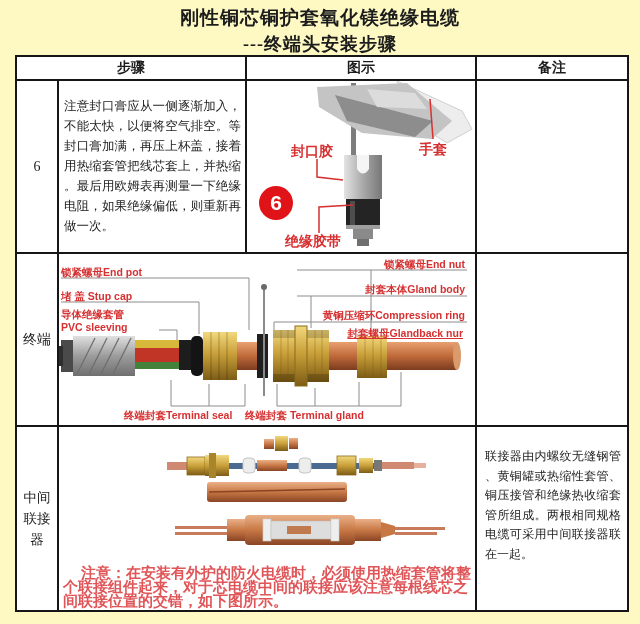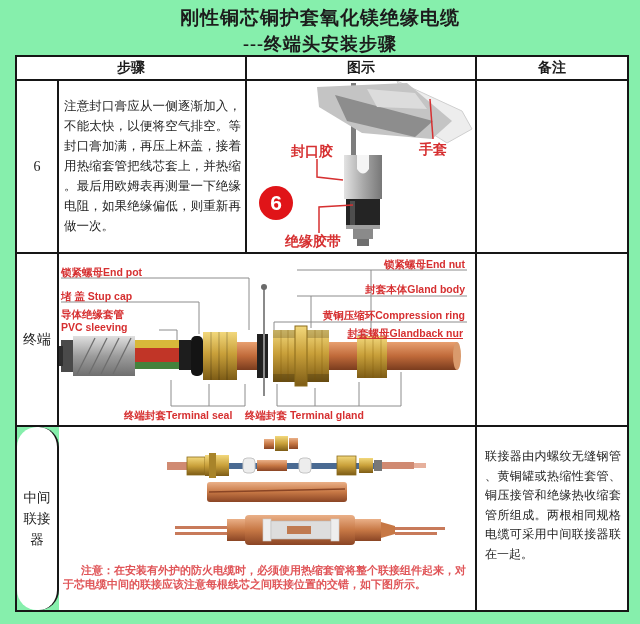--- a/index.html
+++ b/index.html
@@ -1,16 +1,16 @@
 <!DOCTYPE html>
 <html><head>
 <meta charset="utf-8">
 <style>
   html,body{margin:0;padding:0;background:#ffffff;}
-  .page{position:relative;width:640px;height:624px;background:#86efac;overflow:hidden;
+  .page{position:relative;width:640px;height:624px;background:#fef9c3;overflow:hidden;
         font-family:"Liberation Serif","DejaVu Serif",serif;color:#1c1c1c;}
   .title{position:absolute;top:5px;left:0;width:100%;text-align:center;font-weight:bold;}
   .title .t1{font-size:19px;letter-spacing:1px;}
   .title .t2{font-size:18px;letter-spacing:1px;margin-top:1px;}
   .tbl{position:absolute;left:15px;top:55px;width:614px;height:557px;border:2px solid #161616;box-sizing:border-box;}
   .cell{position:absolute;box-sizing:border-box;background:#fff;}
   .bR{border-right:2px solid #161616;}
   .bB{border-bottom:2px solid #161616;}
   .hdr{display:flex;align-items:center;justify-content:center;font-weight:bold;font-size:14px;
        font-family:"Liberation Sans","DejaVu Sans",sans-serif;}
@@ -18,21 +18,21 @@
   .steptext{padding:15px 4px 0 5px;font-size:12.5px;line-height:20px;text-align:justify;line-break:anywhere;}
   .vlabel{display:flex;flex-direction:column;align-items:center;justify-content:center;font-size:13.5px;line-height:21px;}
   .lblred{position:absolute;color:#d63031;font-weight:bold;white-space:nowrap;
           font-family:"Liberation Sans","DejaVu Sans",sans-serif;}
   .s14{font-size:14px;}
   .s10{font-size:10.5px;}
   .badge{position:absolute;left:12px;top:105px;width:34px;height:34px;border-radius:50%;background:#e01418;
          color:#fff;display:flex;align-items:center;justify-content:center;font-weight:bold;font-size:21px;
          font-family:"Liberation Sans","DejaVu Sans",sans-serif;}
   .illus-svg{position:absolute;left:0;top:0;}
-  .note{position:absolute;left:4px;bottom:19px;width:408px;color:#e05558;font-size:11px;line-height:14px;
+  .note{position:absolute;left:4px;bottom:2px;width:408px;color:#e05558;font-size:15px;line-height:14px;
         font-weight:bold;font-family:"Liberation Sans","DejaVu Sans",sans-serif;text-indent:18px;line-break:anywhere;}
   .remark{padding:20px 6px 0 8px;font-size:12px;line-height:19.5px;text-align:justify;line-break:anywhere;}
 </style>
 </head>
 <body>
 
 <div class="page">
 
   <div class="title">
     <div class="t1">刚性铜芯铜护套氧化镁绝缘电缆</div>
@@ -191,21 +191,21 @@
       <div class="lblred s10" style="right:10px;top:4px;">锁紧螺母End nut</div>
       <div class="lblred s10" style="right:10px;top:29px;">封套本体Gland body</div>
       <div class="lblred s10" style="right:10px;top:55px;">黄铜压缩环Compression ring</div>
       <div class="lblred s10" style="right:12px;top:73px;text-decoration:underline;">封套螺母Glandback nur</div>
       <div class="lblred s10" style="left:65px;top:155px;">终端封套Terminal seal</div>
       <div class="lblred s10" style="left:186px;top:155px;">终端封套 Terminal gland</div>
     </div>
 
     <div class="cell bB" style="left:460px;top:197px;width:150px;height:173px;"></div>
 
-    <div class="cell vlabel bR" style="left:0;top:370px;width:42px;height:183px;border-radius:20px;">
+    <div class="cell vlabel bR" style="left:0;top:370px;width:42px;height:183px;">
       <div>中间</div>
       <div>联接</div>
       <div>器</div>
     </div>
 
     <div class="cell bR" style="left:42px;top:370px;width:418px;height:183px;">
       <svg class="illus-svg" width="418" height="187" viewBox="0 0 418 187">
         <defs>
           <linearGradient id="gCopper2" x1="0" y1="0" x2="0" y2="1">
             <stop offset="0" stop-color="#eab088"></stop>

